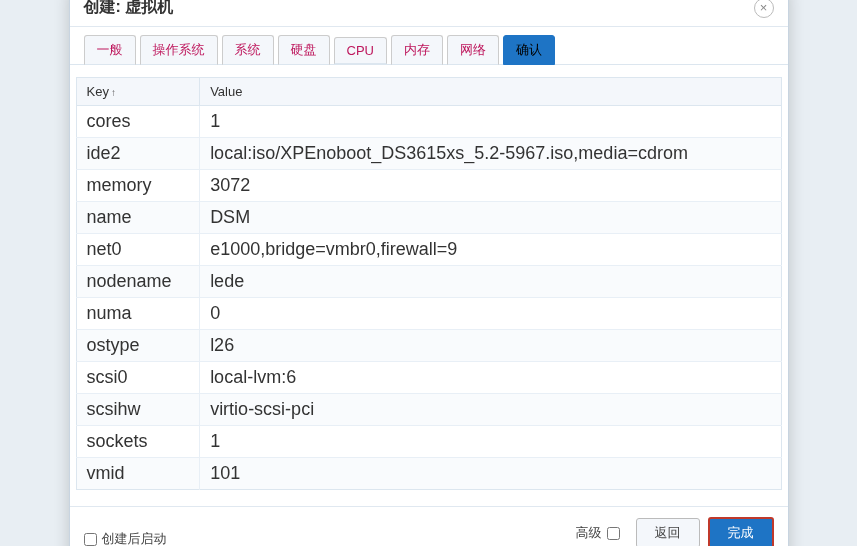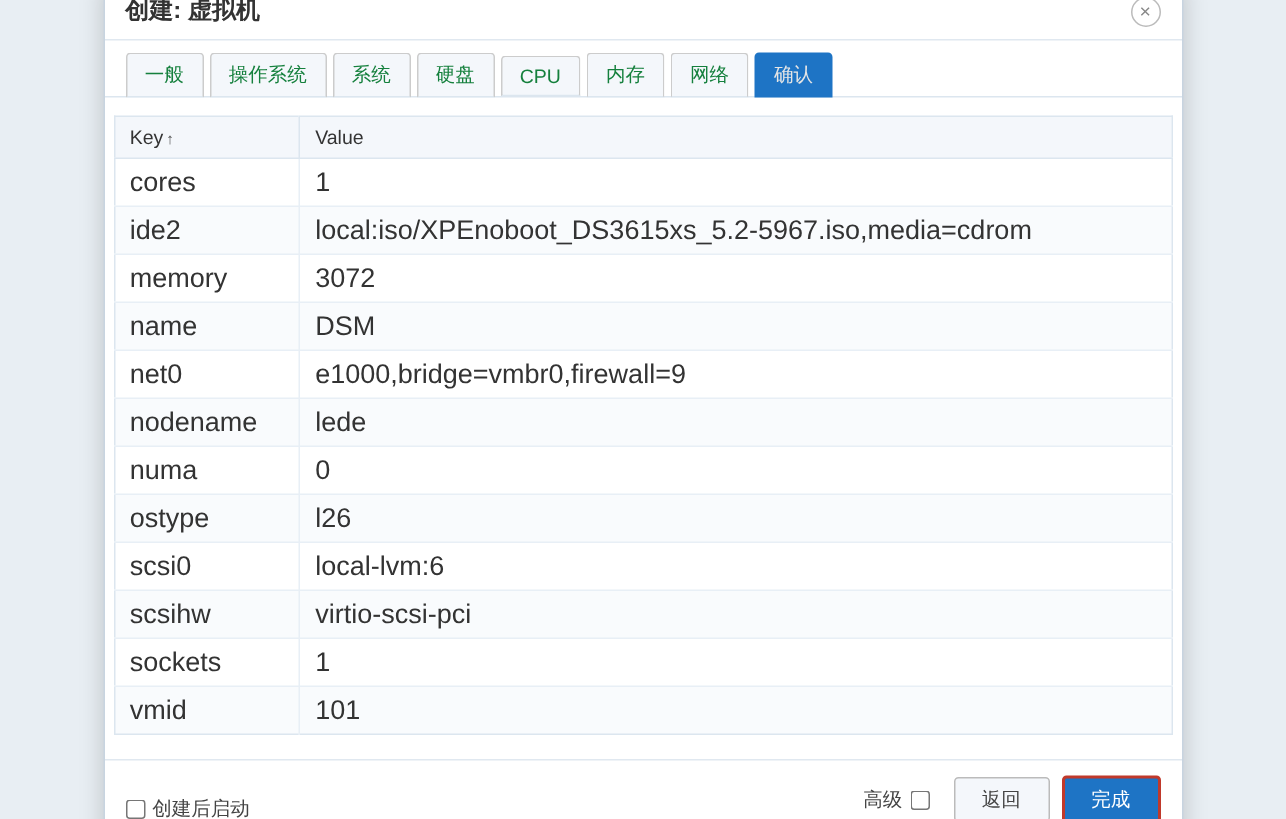--- a/index.html
+++ b/index.html
@@ -53,29 +53,29 @@
       align-items: center;
       padding: 8px 14px 0 14px;
       gap: 4px;
       border-bottom: 1px solid #dce6ef;
     }
     .tab {
       padding: 5px 12px;
       border: 1px solid #ccc;
       border-radius: 3px 3px 0 0;
       background: #f4f7fb;
-      color: #15803d;
+      color: #be185d;
       cursor: pointer;
       font-size: 13px;
       margin-bottom: -1px;
       border-bottom: 1px solid #dce6ef;
     }
     .tab.active {
       background: #1e74c5;
-      color: #e5e5e5;
+      color: #000000;
       border: 1px solid #1e74c5;
       border-bottom: 1px solid #1e74c5;
     }
     .dialog-body {
       padding: 12px 6px;
     }
     table {
       width: 100%;
       border-collapse: collapse;
       border: 1px solid #dce6ef;

